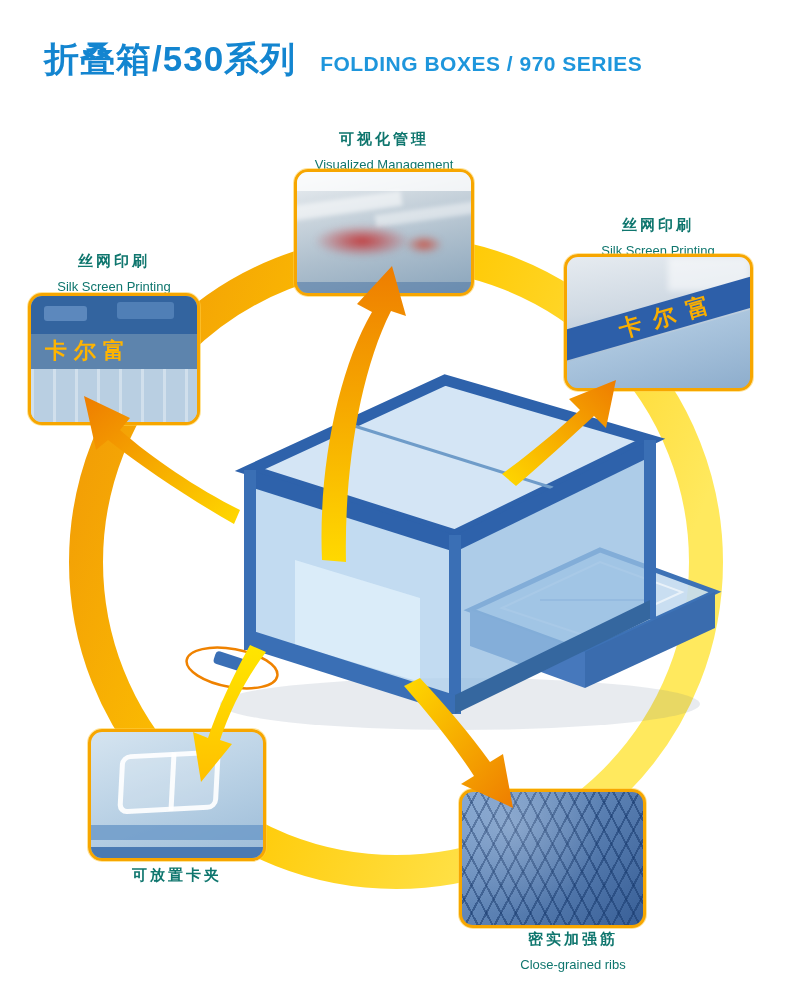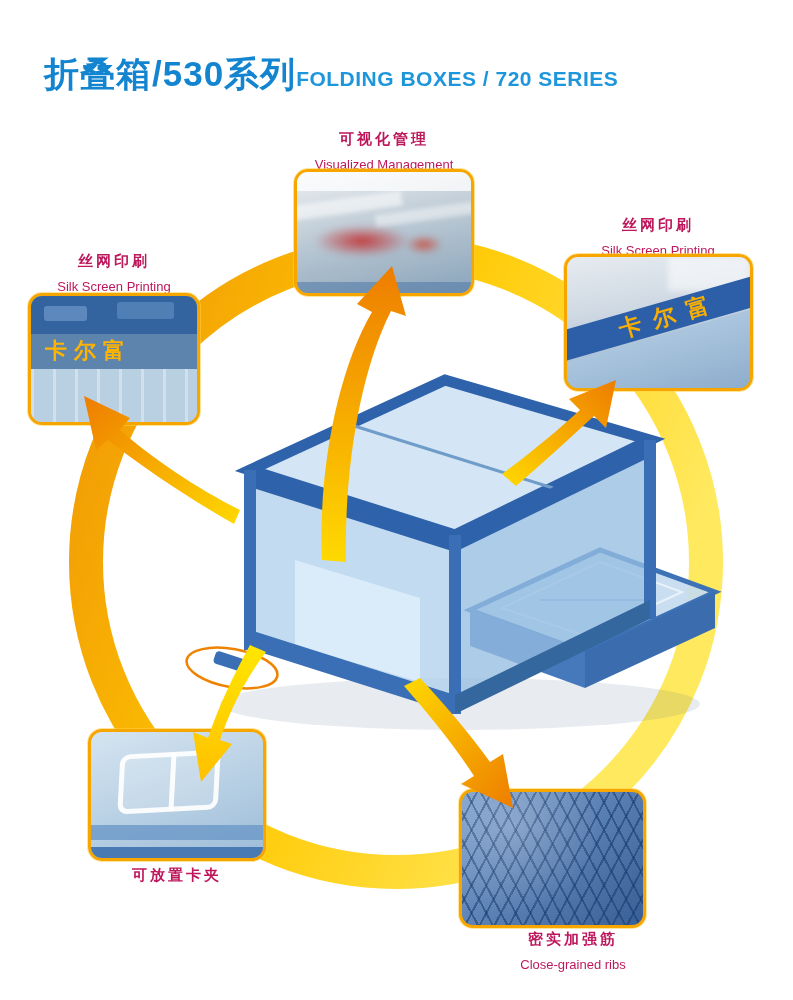--- a/index.html
+++ b/index.html
@@ -1,20 +1,20 @@
 <!DOCTYPE html>
 <html><head>
 <meta charset="utf-8">
 <style>
   * { margin:0; padding:0; box-sizing:border-box; }
   body { background:#ffffff; font-family:"Liberation Sans", sans-serif; }
   .page { position:relative; width:793px; height:1000px; background:#ffffff; overflow:hidden; }
 
   
-  .header { position:absolute; left:44px; top:51px; display:flex; align-items:baseline; }
+  .header { position:absolute; left:44px; top:36px; display:flex; align-items:baseline; gap:24px; }
   .title-cn { font-size:35px; font-weight:bold; color:#1385d0; letter-spacing:1px; }
   .title-en { font-size:21px; font-weight:bold; color:#1e96dc; letter-spacing:0.5px; }
 
   
   .layer { position:absolute; left:0; top:0; width:793px; height:1000px; }
   .layer.overlay { pointer-events:none; z-index:3; }
   .layer.base { z-index:0; }
 
   
   .card { position:absolute; z-index:2; border-radius:14px; border:3px solid #f7a600;
@@ -70,21 +70,21 @@
   .c4-div  { left:46%; top:17%; width:5px; height:46%; background:rgba(255,255,255,.9);
              transform:skewX(-6deg) rotate(-3deg); }
   .c4-strip { left:0; bottom:14%; width:100%; height:12%; background:#6e9bc9; opacity:.85; }
   .c4-base  { left:0; bottom:0; width:100%; height:9%; background:#4a7ab3; }
 
   
   .c5-sheen { left:0; top:0; width:100%; height:100%;
               background:radial-gradient(circle at 28% 25%, rgba(255,255,255,.22), rgba(0,0,0,0) 55%); }
 
   
-  .lbl { position:absolute; z-index:2; text-align:center; color:#be185d; }
+  .lbl { position:absolute; z-index:2; text-align:center; color:#0f766e; }
   .lbl .cn { font-size:15px; font-weight:bold; letter-spacing:3px; }
   .lbl .en { font-size:13px; font-weight:normal; margin-top:8px; }
   #lbl-top          { left:294px; top:130px; width:180px; }
   #lbl-right        { left:558px; top:216px; width:200px; }
   #lbl-left         { left:20px;  top:252px; width:188px; }
   #lbl-bottom-left  { left:58px;  top:866px; width:238px; }
   #lbl-bottom-right { left:469px; top:930px; width:208px; }
 </style>
 </head>
 <body>
@@ -126,21 +126,21 @@
         <rect x="644" y="440" width="12" height="179" fill="#3a6fb5"></rect>
         <polygon points="250,630 455,695 455,714 250,649" fill="#3a6fb5"></polygon>
         <polygon points="455,695 650,600 650,619 455,714" fill="#35679f"></polygon>
         <rect x="214" y="655" width="32" height="13" rx="4" fill="#3a6fb5" transform="rotate(17.8 230 661)"></rect>
       </g>
     </g>
   </svg>
 
   <div class="header">
     <span class="title-cn">折叠箱/530系列</span>
-    <span class="title-en">FOLDING BOXES / 720 SERIES</span>
+    <span class="title-en">FOLDING BOXES / 970 SERIES</span>
   </div>
 
   <div class="lbl" id="lbl-top">
     <div class="cn">可视化管理</div>
     <div class="en">Visualized Management</div>
   </div>
   <div class="lbl" id="lbl-right">
     <div class="cn">丝网印刷</div>
     <div class="en">Silk Screen Printing</div>
   </div>

